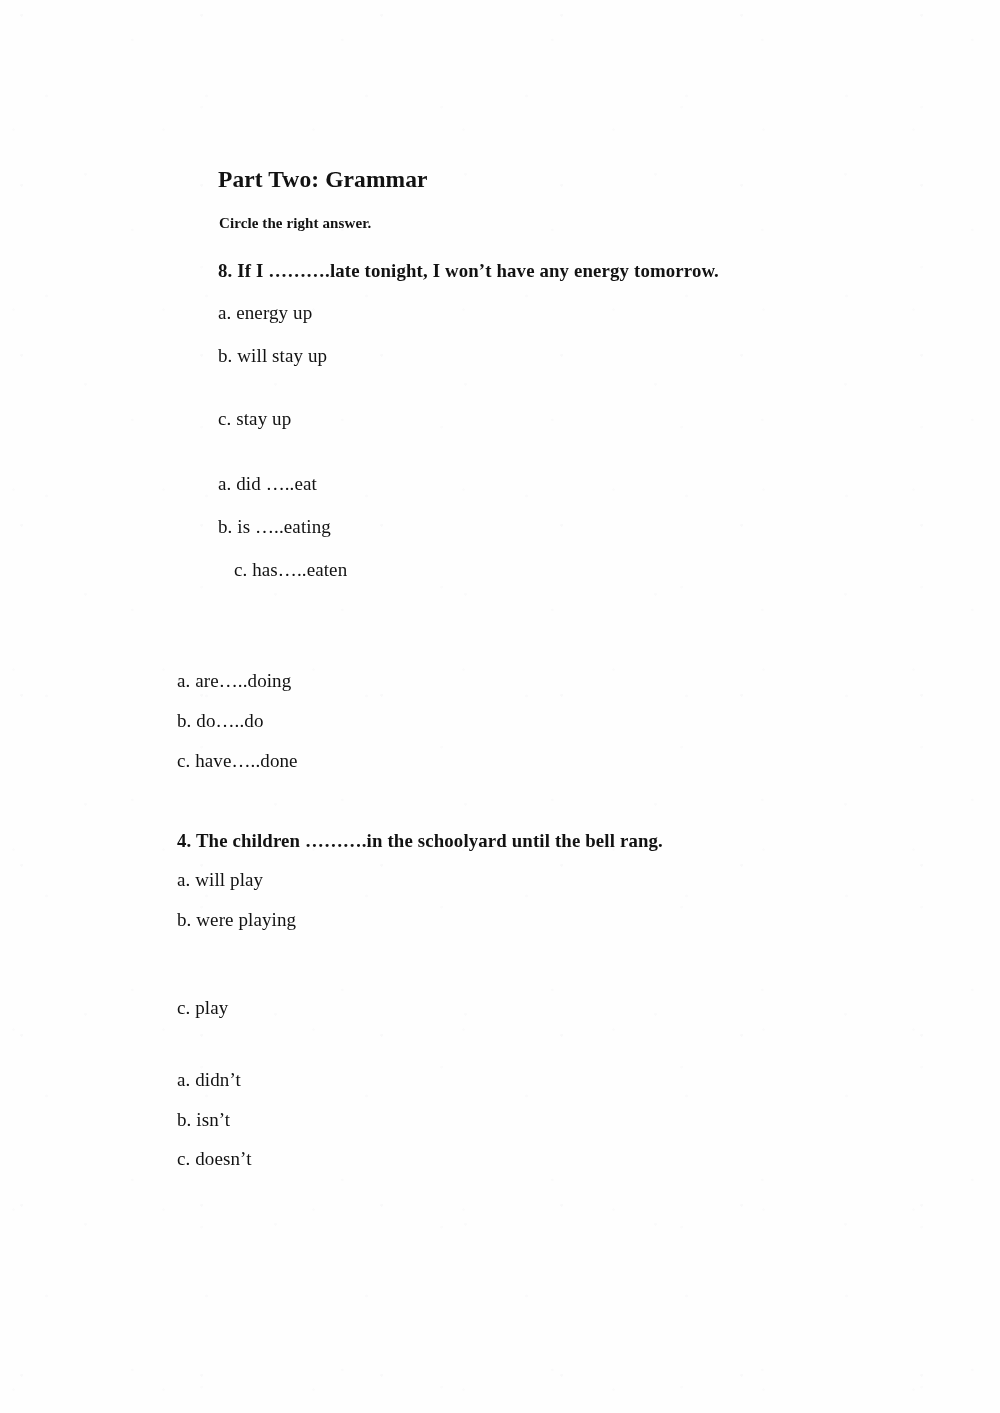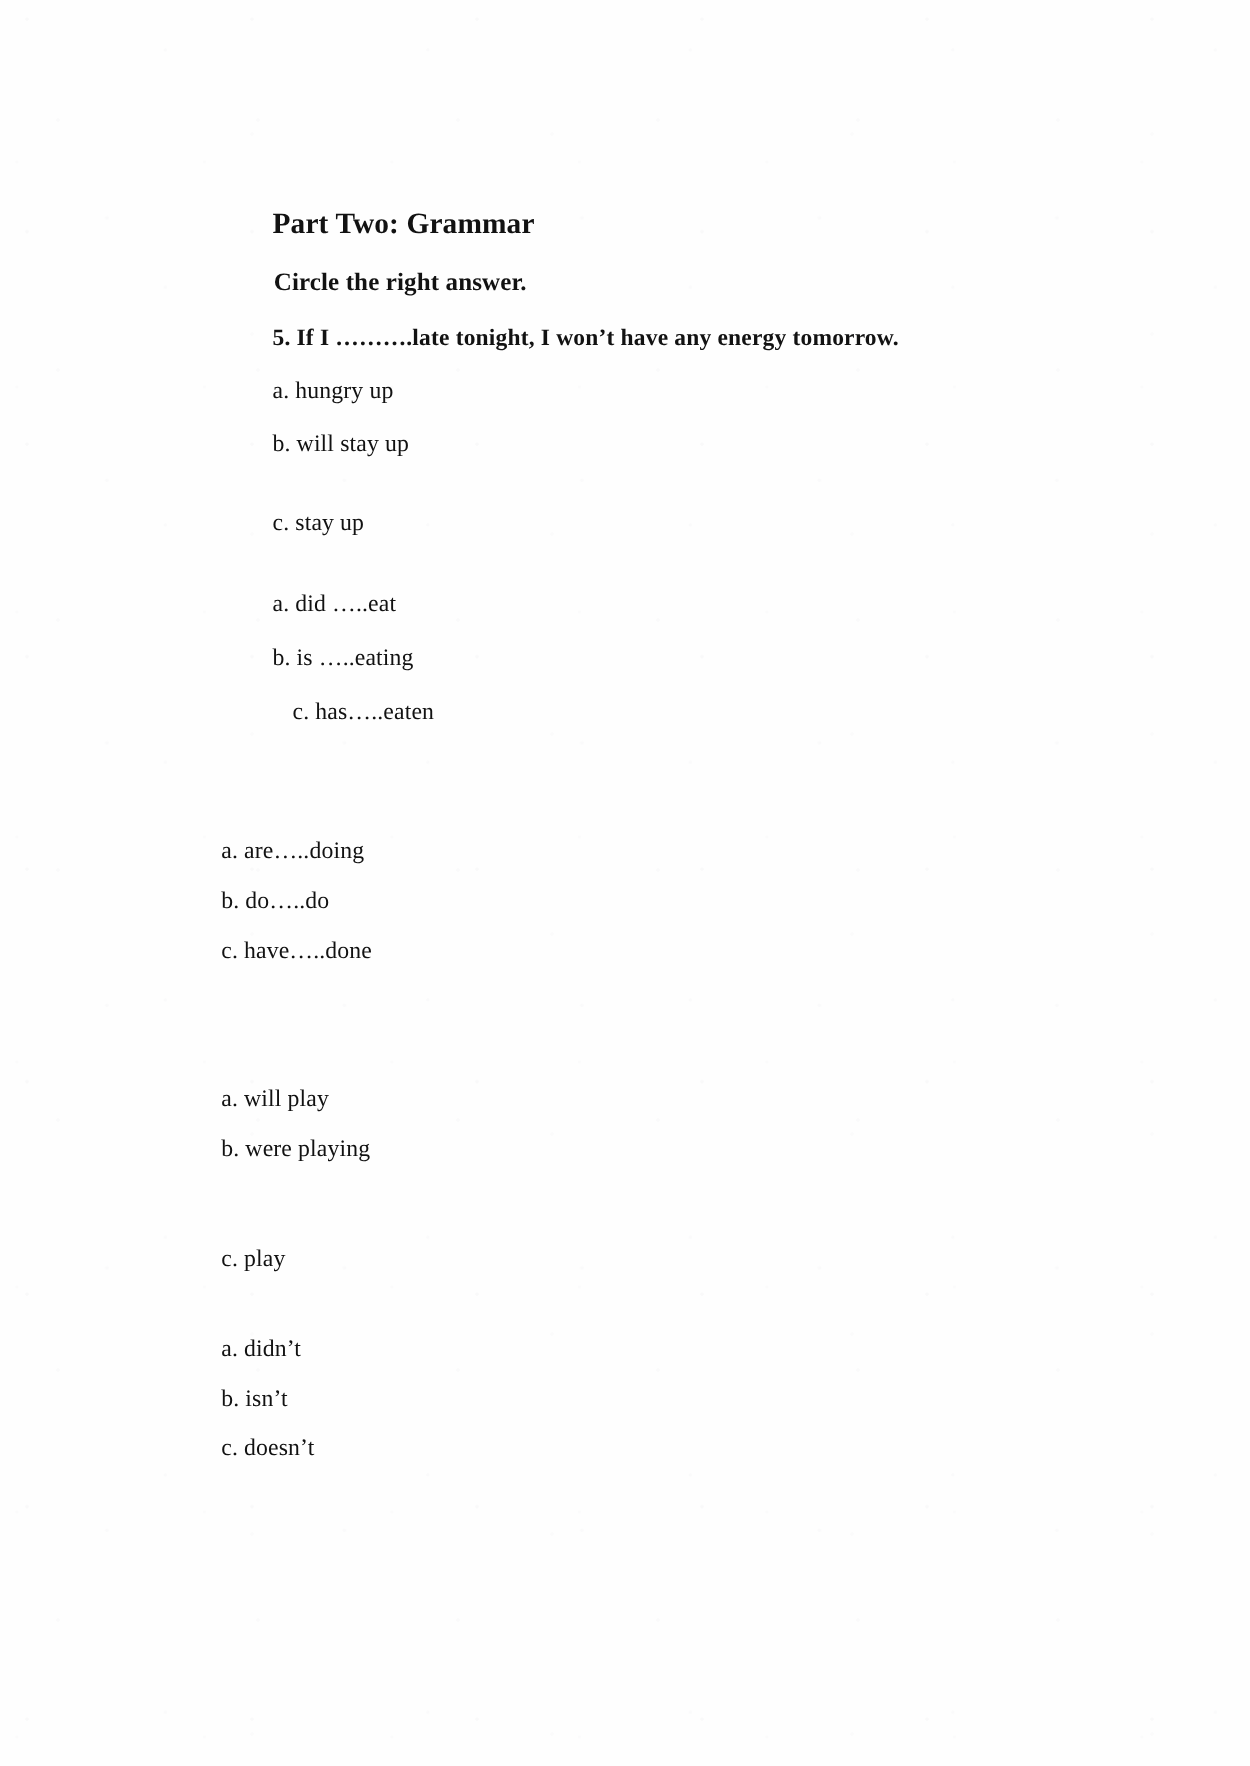--- a/index.html
+++ b/index.html
@@ -53,21 +53,21 @@
     top: 166px;
     font-size: 23.5px;
     font-weight: bold;
     letter-spacing: .1px;
     white-space: nowrap;
   }
   .instruction {
     position: absolute;
     left: 219px;
     top: 215px;
-    font-size: 20px;
+    font-size: 15px;
     font-weight: bold;
     letter-spacing: .1px;
     white-space: nowrap;
   }
 
   .q-block {
     position: absolute;
   }
   .q-stem {
     font-size: 18.8px;
@@ -119,33 +119,34 @@
 <body>
 
 <div class="page"></div>
 <div class="scan-noise"></div>
 
 <div class="sheet">
 
   <div class="doc-title">Part Two: Grammar</div>
   <div class="instruction">Circle the right answer.</div>
 
-  <div class="q-block group-a q-stem stem-1">5. If I ……….late tonight, I won’t have any energy tomorrow.</div>
-  <div class="q-block group-a q-option opt-1a">a. hungry up</div>
+  <div class="q-block group-a q-stem stem-1">8. If I ……….late tonight, I won’t have any energy tomorrow.</div>
+  <div class="q-block group-a q-option opt-1a">a. energy up</div>
   <div class="q-block group-a q-option opt-1b">b. will stay up</div>
   <div class="q-block group-a q-option opt-1c">c. stay up</div>
 
   <div class="q-block group-a q-option opt-2a">a. did …..eat</div>
   <div class="q-block group-a q-option opt-2b">b. is …..eating</div>
   <div class="q-block group-a q-option opt-2c">c. has…..eaten</div>
 
   <div class="q-block group-b q-option opt-3a">a. are…..doing</div>
   <div class="q-block group-b q-option opt-3b">b. do…..do</div>
   <div class="q-block group-b q-option opt-3c">c. have…..done</div>
 
+  <div class="q-block group-b q-stem stem-4">4. The children ……….in the schoolyard until the bell rang.</div>
   <div class="q-block group-b q-option opt-4a">a. will play</div>
   <div class="q-block group-b q-option opt-4b">b. were playing</div>
   <div class="q-block group-b q-option opt-4c">c. play</div>
 
   <div class="q-block group-b q-option opt-5a">a. didn’t</div>
   <div class="q-block group-b q-option opt-5b">b. isn’t</div>
   <div class="q-block group-b q-option opt-5c">c. doesn’t</div>
 
 </div>
 

